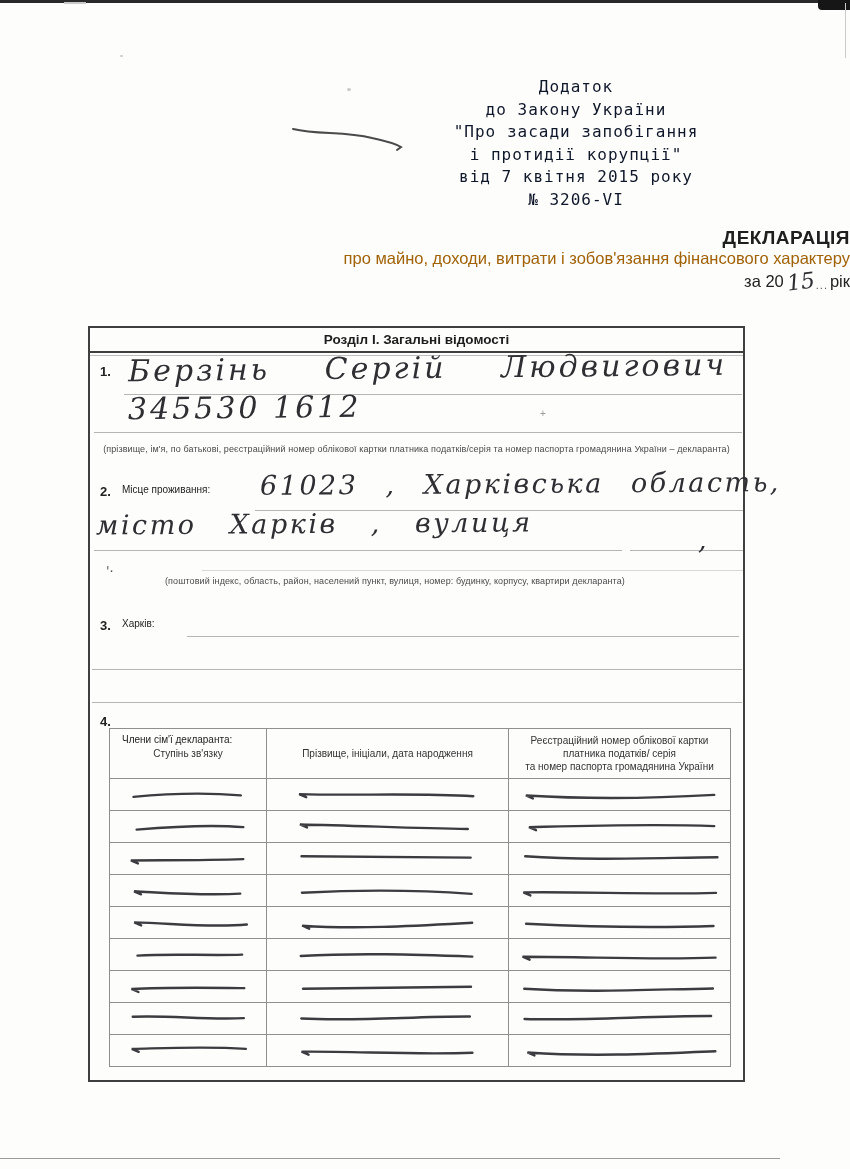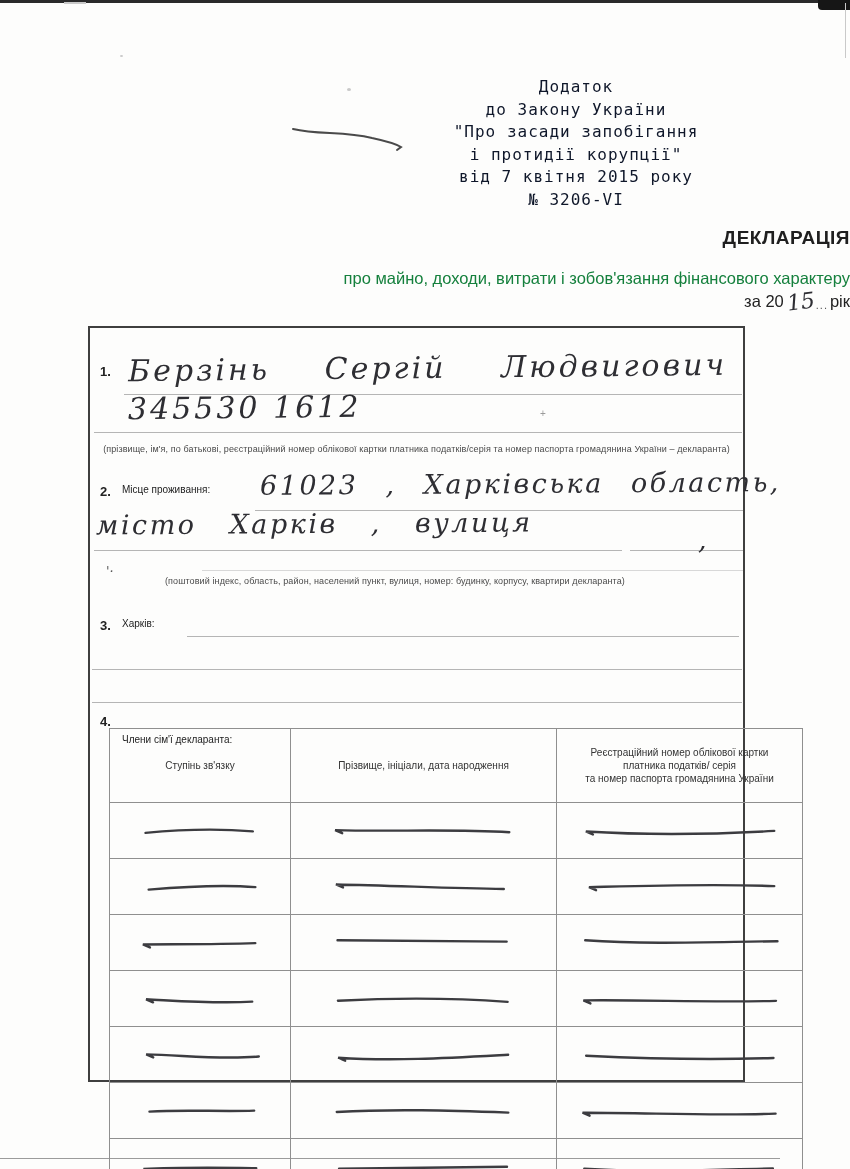--- a/index.html
+++ b/index.html
@@ -23,21 +23,21 @@
     position:absolute;left:430px;top:76px;width:292px;
     font-family:"DejaVu Sans Mono", monospace;
     font-size:16px;line-height:22.6px;letter-spacing:1px;
     color:#0f172a;text-align:center;white-space:nowrap;
   }
   .pen-squiggle{position:absolute;left:288px;top:120px;}
 
   
   .title-block{position:absolute;left:0;top:227px;width:850px;text-align:right;}
   .title-main{font-size:19px;font-weight:bold;letter-spacing:.5px;color:#1f1f1f;}
-  .title-sub{font-size:16.5px;margin-top:20px;color:#15803d;}
+  .title-sub{font-size:16.5px;margin-top:0;color:#a16207;}
   .title-year-line{font-size:16.5px;margin-top:4px;color:#222;position:relative;}
   .hw{font-family:"DejaVu Serif", serif;font-style:italic;color:#2e2e33;}
   .year-hw{display:inline-block;font-size:22px;transform:rotate(-7deg);margin:0 1px 0 3px;line-height:0;position:relative;top:2px;}
   .year-dots{display:inline-block;letter-spacing:1px;color:#555;font-size:11px;position:relative;top:2px;margin-right:2px;}
 
   
   .section-box{
     position:absolute;left:88px;top:326px;width:653px;height:752px;
     border:2px solid #3f3f3f;background:transparent;
   }
@@ -58,21 +58,21 @@
   .hw-mid{font-size:27px;letter-spacing:2.5px;white-space:nowrap;transform:rotate(-0.4deg);}
   .plus-mark{position:absolute;font-size:10px;color:#9a9a9a;}
   .tick-mark{position:absolute;font-size:13px;color:#555;font-family:"DejaVu Serif",serif;font-style:italic;}
 
   
   .family-table{
     position:absolute;left:19px;top:400px;
     border-collapse:collapse;table-layout:fixed;
   }
   .family-table th,.family-table td{
-    border:1px solid #8f8f8f;padding:12px;vertical-align:middle;
+    border:1px solid #8f8f8f;padding:0;vertical-align:middle;
   }
   .family-table th{
     height:49px;font-size:10px;font-weight:normal;color:#333;
     text-align:center;white-space:pre-line;line-height:13px;
   }
   .family-table td{height:31px;}
   .family-table td svg{display:block;margin:0 auto;}
 </style>
 </head>
 <body>
@@ -101,20 +101,21 @@
   </svg>
 
   <div class="title-block">
     <div class="title-main">ДЕКЛАРАЦІЯ</div>
     <div class="title-sub">про майно, доходи, витрати і зобов'язання фінансового характеру</div>
     <div class="title-year-line"><span>за 20</span><span class="hw year-hw">15</span><span class="year-dots">...</span><span>рік</span>
     </div>
   </div>
 
   <div class="section-box">
+    <div class="section-header">Розділ I. Загальні відомості</div>
 
     <div class="abs item-num" style="left:10px;top:36px;">1.</div>
     <div class="abs hw hw-big" style="left:38px;top:22px;word-spacing:42px;">Берзінь   Сергій   Людвигович</div>
     <div class="write-line" style="left:34px;top:66px;width:618px;"></div>
     <div class="abs hw hw-big" style="left:38px;top:62px;">345530 1612</div>
     <div class="plus-mark" style="left:450px;top:80px;">+</div>
     <div class="write-line" style="left:4px;top:104px;width:648px;"></div>
     <div class="abs caption" style="left:0;top:116px;width:653px;text-align:center;">(прізвище, ім'я, по батькові, реєстраційний номер облікової картки платника податків/серія та номер паспорта громадянина України – декларанта)</div>
 
     <div class="abs item-num" style="left:10px;top:156px;">2.</div>

